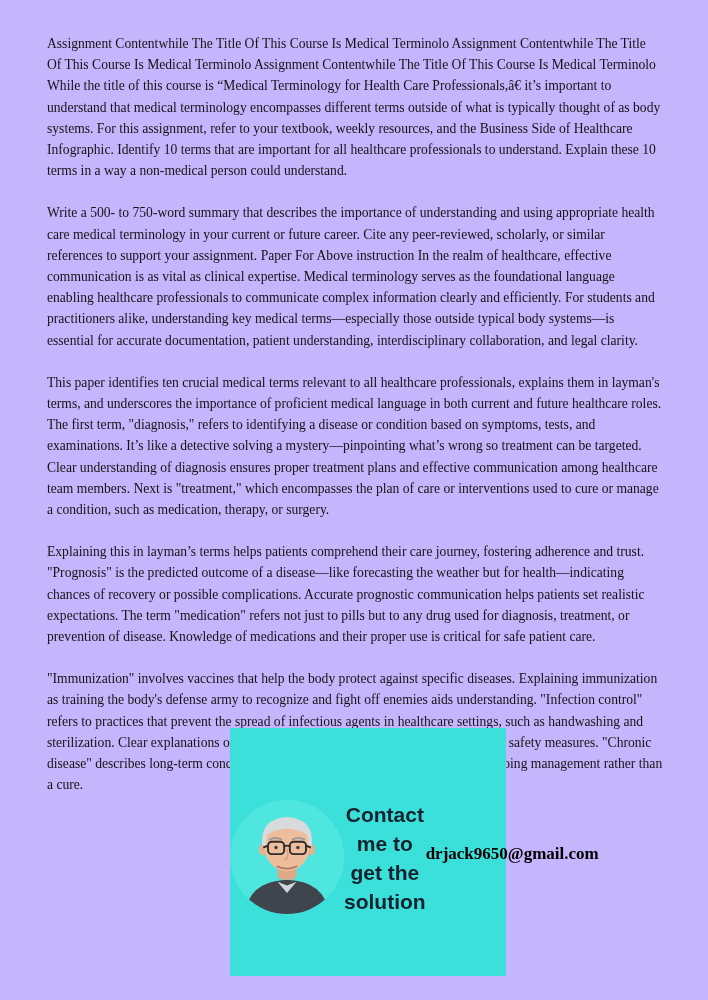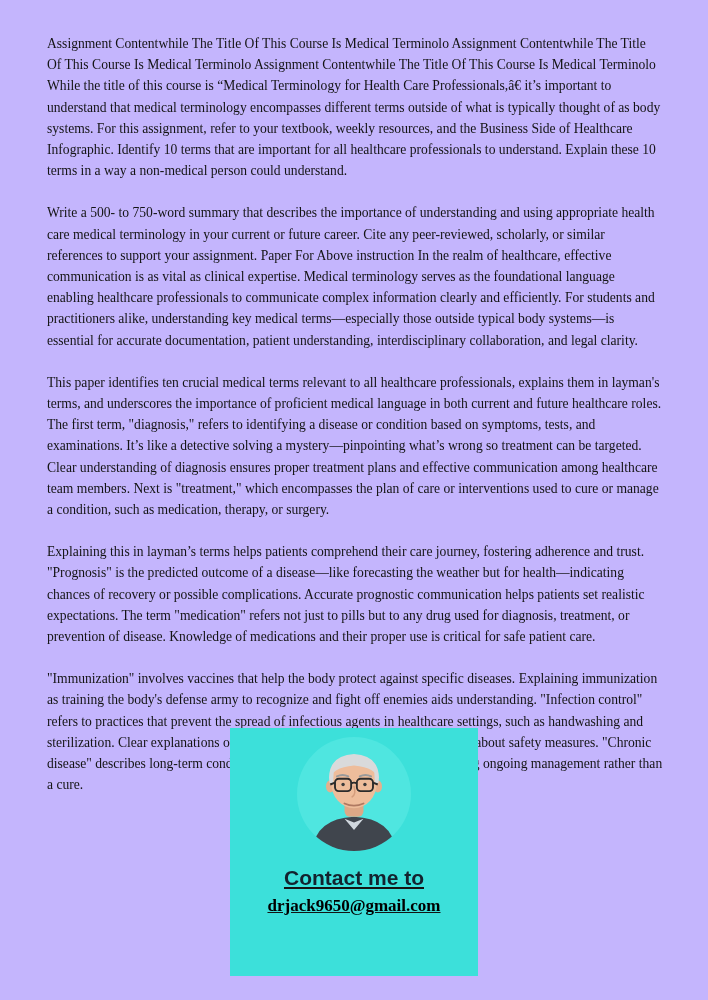--- a/index.html
+++ b/index.html
@@ -19,28 +19,27 @@
     width: 616px;
     font-size: 13.6px;
     line-height: 21.2px;
     text-align: left;
   }
   .doc p { margin: 0 0 21px 0; }
   .overlay {
     position: absolute;
     left: 230px;
     top: 728px;
-    width: 248px;
+    width: 276px;
     height: 248px;
     background: #3ce0da;
     display: flex;
-    flex-direction: column;
+    flex-direction: row;
     align-items: center;
     z-index: 5;
-    text-decoration: underline;
   }
   .avatar {
     width: 114px;
     height: 114px;
     border-radius: 50%;
     overflow: hidden;
     margin-top: 9px;
     flex: 0 0 auto;
   }
   .avatar svg { display: block; }
@@ -106,17 +105,18 @@
         <circle cx="48.5" cy="50" r="1.8" fill="#3a3a3a"></circle>
         <circle cx="71.5" cy="50" r="1.8" fill="#3a3a3a"></circle>
 
         <path d="M60 52 Q62.5 60 58 63" stroke="#d49d7c" stroke-width="1.6" fill="none" stroke-linecap="round"></path>
 
         <path d="M50 70 Q60 74.5 70 70" stroke="#b07a62" stroke-width="2" fill="none" stroke-linecap="round"></path>
       </svg>
     </div>
     <div class="headline">
       <div>Contact me to</div>
+      <div>get the solution</div>
     </div>
     <div class="email">drjack9650@gmail.com</div>
   </div>
 
 </div>
 
 </body></html>

